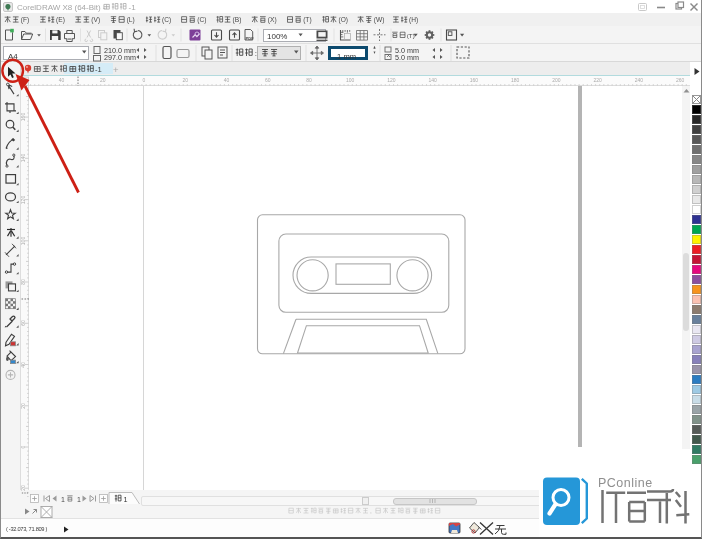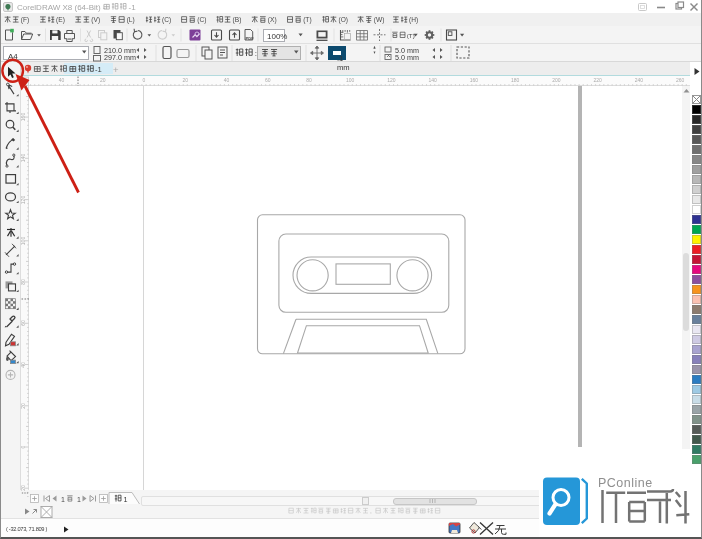--- a/index.html
+++ b/index.html
@@ -15,24 +15,24 @@
 <div style="position:absolute;left:0px;top:62px;width:20px;height:428px;background:#f4f4f4;border-right:1px solid #ddd"></div>
 <div style="position:absolute;left:20px;top:86px;width:8px;height:404px;background:#fafafa;border-right:1px solid #ddd"></div>
 <div style="position:absolute;left:28px;top:86px;width:653px;height:404px;background:#fff"></div>
 <div style="position:absolute;left:681px;top:86px;width:8px;height:404px;background:#f4f4f4"></div>
 <div style="position:absolute;left:689px;top:62px;width:13px;height:435px;background:#fff"></div>
 <div style="position:absolute;left:0px;top:490px;width:702px;height:49px;background:#f5f5f5"></div>
 <div style="position:absolute;left:0px;top:518px;width:702px;height:21px;background:#fdfdfd;border-top:1px solid #e2e2e2"></div>
 <div style="position:absolute;left:142px;top:86px;width:1px;height:404px;background:#d6d6d6"></div>
 <div style="position:absolute;left:577px;top:86px;width:4px;height:361px;background:#b4b4b4"></div>
 <div style="position:absolute;left:538px;top:450px;width:164px;height:87px;background:#fff"></div>
-<div style="position:absolute;left:262px;top:28.5px;width:22px;height:13px;background:#fff;border:1px solid #abadb3;font:8px 'Liberation Sans',sans-serif;color:#333;padding:2px 0 0 3px">100%</div>
+<div style="position:absolute;left:262px;top:28.5px;width:63px;height:13px;background:#fff;border:1px solid #abadb3;font:8px 'Liberation Sans',sans-serif;color:#333;padding:2px 0 0 3px">100%</div>
 <div style="position:absolute;left:2px;top:46px;width:86px;height:14px;background:#fff;border:1px solid #abadb3;font:8px 'Liberation Sans',sans-serif;color:#333;padding:5px 0 0 4px">A4</div>
 <div style="position:absolute;left:256px;top:46px;width:44px;height:14px;background:#e4e4e4;border:1px solid #b0b0b0"></div>
-<div style="position:absolute;left:327px;top:46px;width:18px;height:14px;background:#fff;border:5px solid #0c4a6e;font:7.6px 'Liberation Sans',sans-serif;color:#333;padding:3px 0 0 4px">.1 mm</div>
+<div style="position:absolute;left:327px;top:46px;width:40px;height:14px;background:#fff;border:3px solid #0c4a6e;font:7.6px 'Liberation Sans',sans-serif;color:#333;padding:3px 0 0 4px">.1 mm</div>
 <div style="position:absolute;left:682px;top:253px;width:6px;height:78px;background:#dcdcdc;border-radius:3px"></div>
 <div style="position:absolute;left:691px;top:95.0px;width:9px;height:9px;background:#fff;border:1px solid #999"></div>
 <div style="position:absolute;left:691px;top:105.0px;width:9px;height:9px;background:#000000;border:1px solid rgba(120,120,120,.35)"></div>
 <div style="position:absolute;left:691px;top:115.0px;width:9px;height:9px;background:#282828;border:1px solid rgba(120,120,120,.35)"></div>
 <div style="position:absolute;left:691px;top:125.0px;width:9px;height:9px;background:#404040;border:1px solid rgba(120,120,120,.35)"></div>
 <div style="position:absolute;left:691px;top:135.0px;width:9px;height:9px;background:#585858;border:1px solid rgba(120,120,120,.35)"></div>
 <div style="position:absolute;left:691px;top:145.0px;width:9px;height:9px;background:#707070;border:1px solid rgba(120,120,120,.35)"></div>
 <div style="position:absolute;left:691px;top:155.0px;width:9px;height:9px;background:#888888;border:1px solid rgba(120,120,120,.35)"></div>
 <div style="position:absolute;left:691px;top:165.0px;width:9px;height:9px;background:#a0a0a0;border:1px solid rgba(120,120,120,.35)"></div>
 <div style="position:absolute;left:691px;top:175.0px;width:9px;height:9px;background:#b8b8b8;border:1px solid rgba(120,120,120,.35)"></div>

